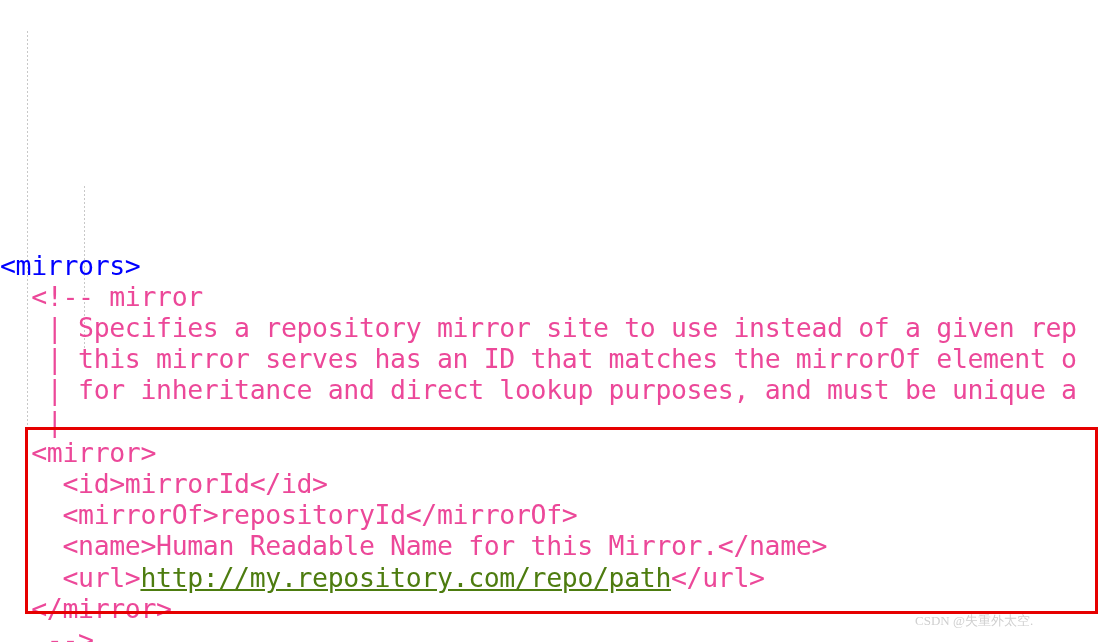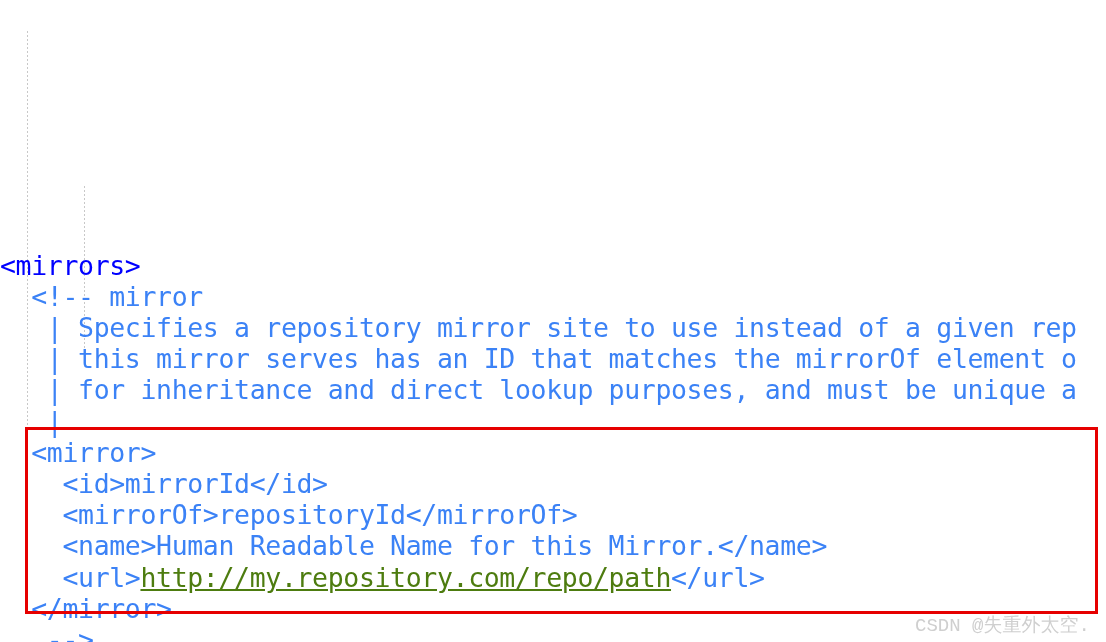--- a/index.html
+++ b/index.html
@@ -32,21 +32,21 @@
 
   .code-line {
     height: 31.2px;
     white-space: pre;
     position: relative;
     z-index: 2;
   }
 
   
   .tok-tag      { color: #0000ff; }
-  .tok-comment  { color: #3b82f6; }
+  .tok-comment  { color: #ec4899; }
   .tok-link-c   { color: #4d7c0f; text-decoration: underline; }
 
   
   .indent-guide {
     position: absolute;
     width: 1px;
     z-index: 1;
     background-image: linear-gradient(to bottom,
         #c8c8c8 0, #c8c8c8 2px, transparent 2px, transparent 4px);
     background-size: 1px 4px;
@@ -58,22 +58,22 @@
     border: 3px solid #e60000;
     box-sizing: border-box;
     pointer-events: none;
     z-index: 5;
   }
 
   
   #watermark {
     position: absolute;
     color: #cfcfcf;
-    font-size: 19px;
-    font-family: Liberation Mono, monospace;
+    font-size: 13px;
+    font-family: Liberation Serif, serif;
     white-space: pre;
     z-index: 6;
   }
 </style>
 </head>
 <body>
 
 <div id="code-block">
 
   

